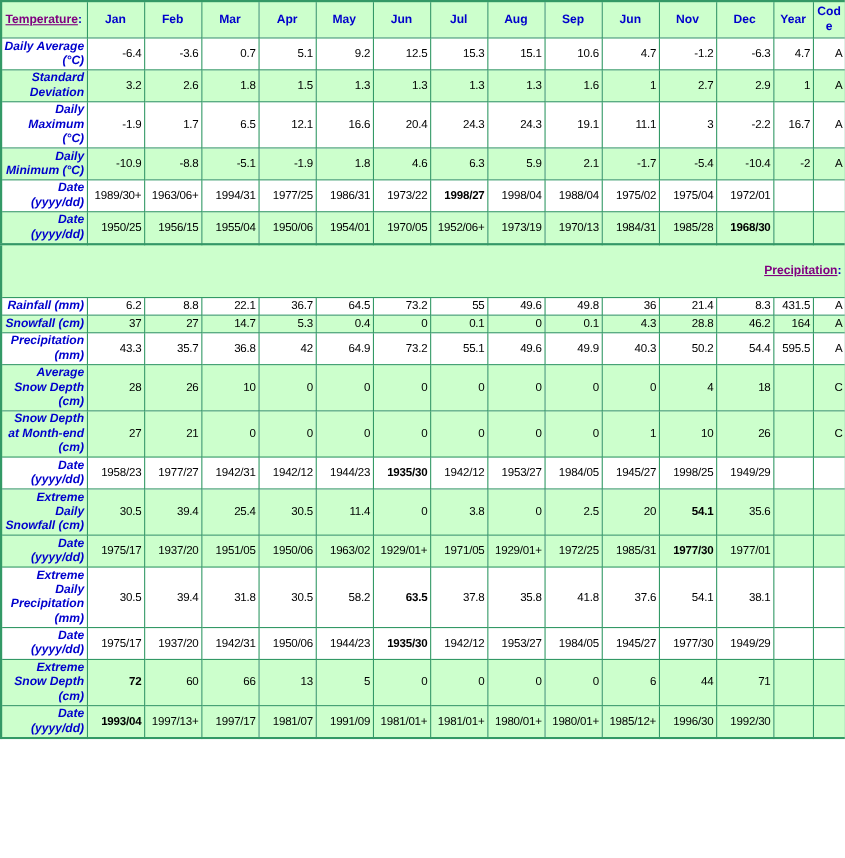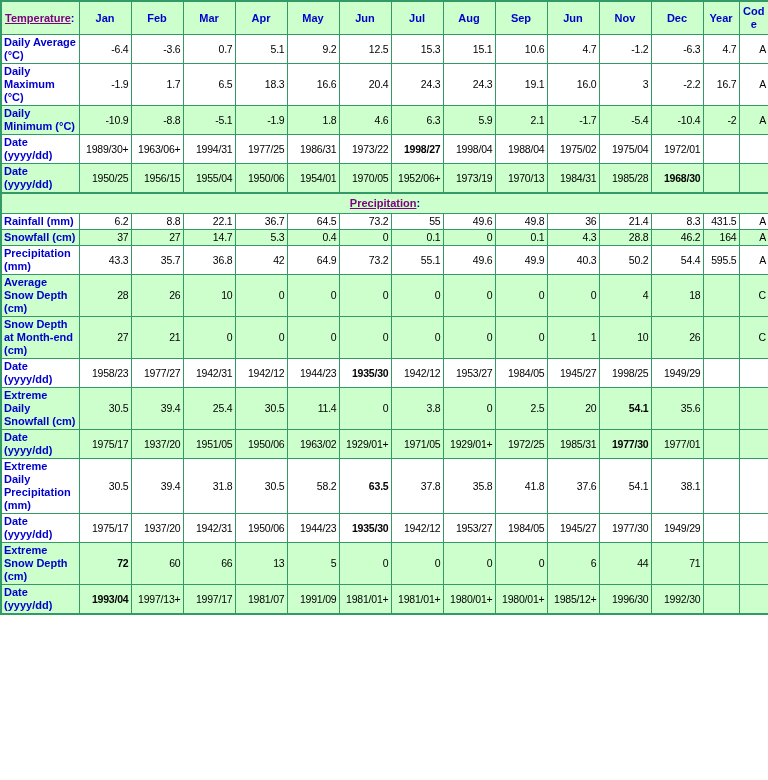--- a/index.html
+++ b/index.html
@@ -26,33 +26,34 @@
     text-align:center;
     padding:3px 1px;
   }
   th.lblh{text-align:left;padding-left:3px;}
   tr.white{background:#FFFFFF;}
   tr.green{background:#CCFFCC;}
   tr.sep td{border-top:2px solid #339966;}
   td.lbl{
     color:#0000CC;
     font-weight:bold;
-    text-align:left;
+    text-align:right;
     padding:1px 2px;
+    font-style:italic;
   }
   td.val{
     color:#000000;
     text-align:right;
     font-size:10.5px;
     letter-spacing:-0.2px;
     padding:1px 2px 1px 0;
     white-space:nowrap;
   }
   td.val.b{font-weight:bold;}
-  td.section-cell{text-align:center;padding:3px 3px;}
+  td.section-cell{text-align:right;padding:17px 3px;}
   .seclink{
     color:#800080;
     font-weight:bold;
     text-decoration:underline;
     cursor:pointer;
   }
   .seccolon{color:#0000CC;font-weight:bold;}
 </style>
 </head>
 <body>
@@ -105,32 +106,49 @@
         <td class="val">12.5</td>
         <td class="val">15.3</td>
         <td class="val">15.1</td>
         <td class="val">10.6</td>
         <td class="val">4.7</td>
         <td class="val">-1.2</td>
         <td class="val">-6.3</td>
         <td class="val">4.7</td>
         <td class="val">A</td>
       </tr>
+      <tr class="green">
+        <td class="lbl">Standard Deviation</td>
+        <td class="val">3.2</td>
+        <td class="val">2.6</td>
+        <td class="val">1.8</td>
+        <td class="val">1.5</td>
+        <td class="val">1.3</td>
+        <td class="val">1.3</td>
+        <td class="val">1.3</td>
+        <td class="val">1.3</td>
+        <td class="val">1.6</td>
+        <td class="val">1</td>
+        <td class="val">2.7</td>
+        <td class="val">2.9</td>
+        <td class="val">1</td>
+        <td class="val">A</td>
+      </tr>
       <tr class="white">
         <td class="lbl">Daily Maximum (°C)</td>
         <td class="val">-1.9</td>
         <td class="val">1.7</td>
         <td class="val">6.5</td>
-        <td class="val">18.3</td>
+        <td class="val">12.1</td>
         <td class="val">16.6</td>
         <td class="val">20.4</td>
         <td class="val">24.3</td>
         <td class="val">24.3</td>
         <td class="val">19.1</td>
-        <td class="val">16.0</td>
+        <td class="val">11.1</td>
         <td class="val">3</td>
         <td class="val">-2.2</td>
         <td class="val">16.7</td>
         <td class="val">A</td>
       </tr>
       <tr class="green">
         <td class="lbl">Daily Minimum (°C)</td>
         <td class="val">-10.9</td>
         <td class="val">-8.8</td>
         <td class="val">-5.1</td>

